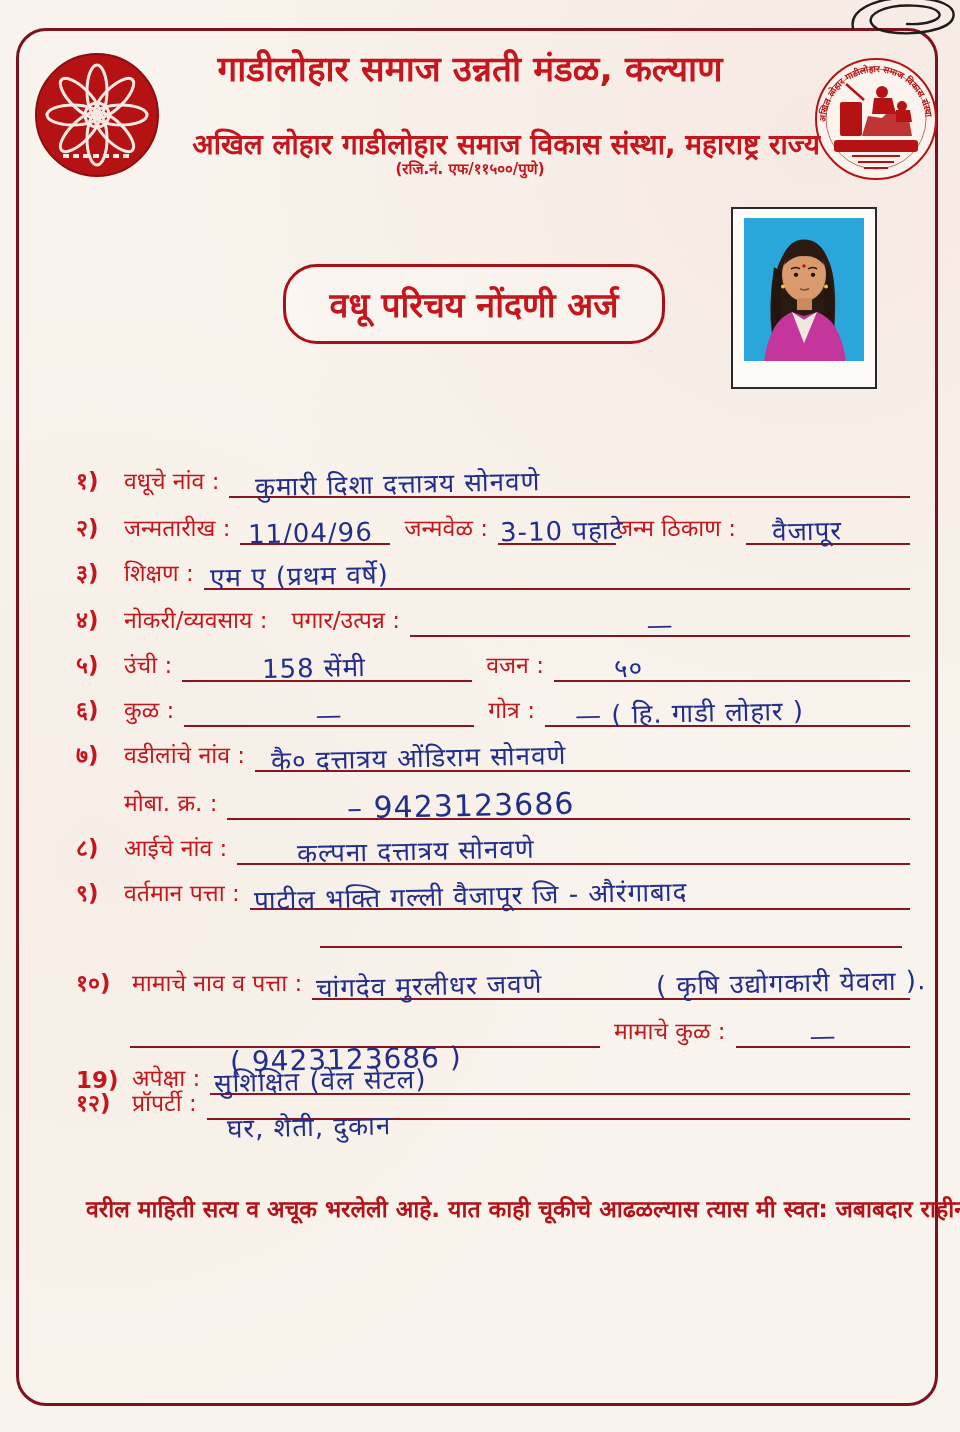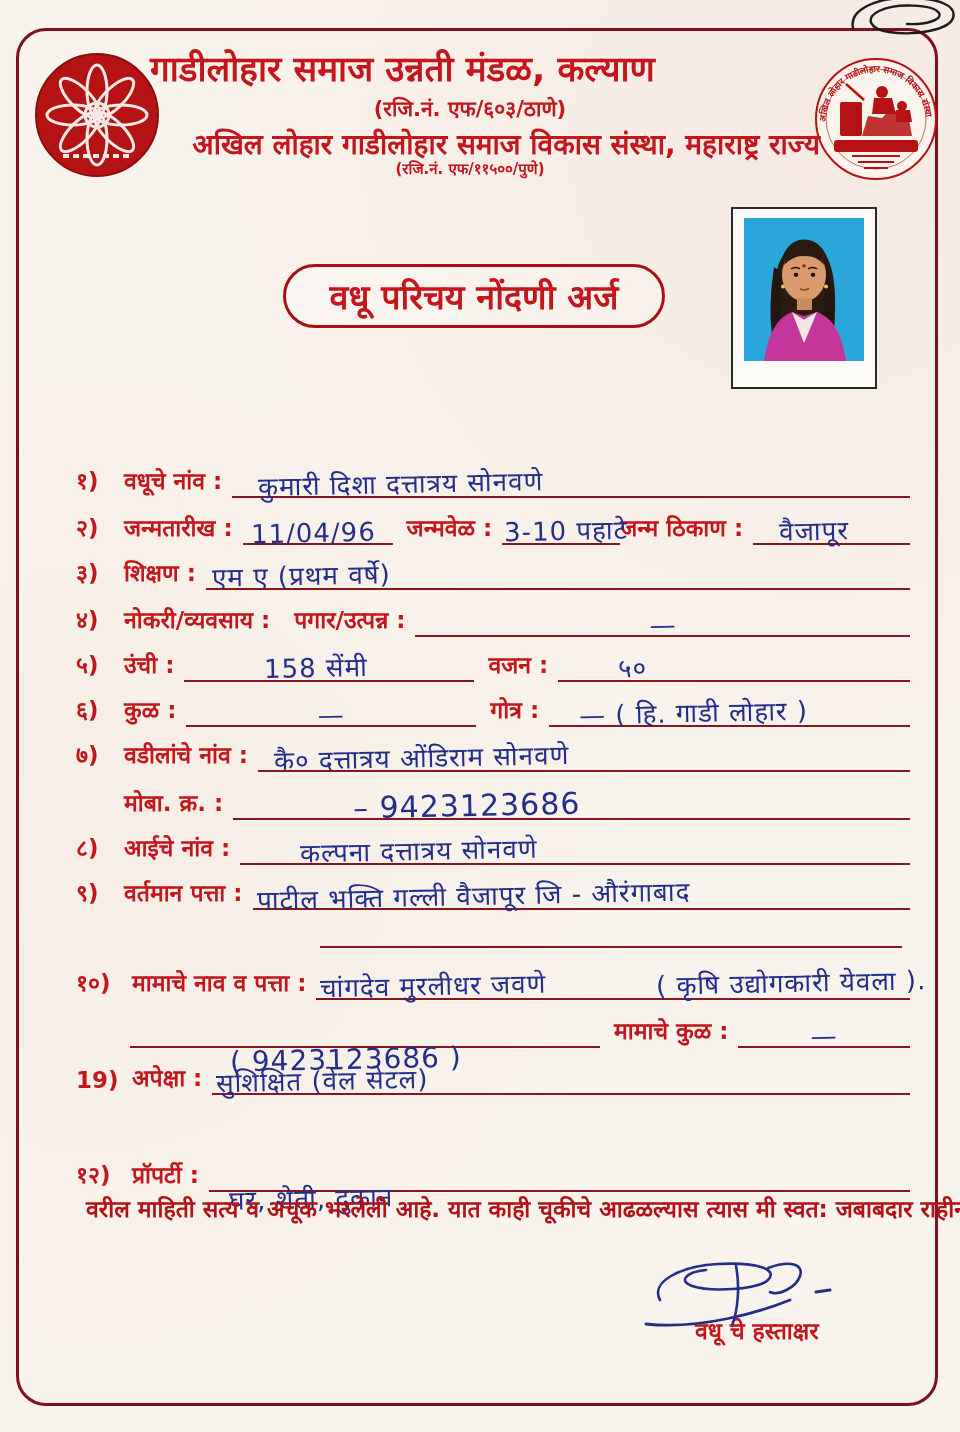--- a/index.html
+++ b/index.html
@@ -15,21 +15,21 @@
       radial-gradient(circle at 85% 10%, rgba(235,190,185,.18), transparent 40%),
       radial-gradient(circle at 10% 60%, rgba(230,200,190,.12), transparent 45%),
       #f8f3ec;
   }
   .page-border {
     position:absolute; left:16px; top:28px; right:22px; bottom:26px;
     border:3.5px solid #7c1220; border-radius:30px;
     pointer-events:none;
   }
   
-  .hdr-org1 { position:absolute; top:44px; left:150px; width:640px; text-align:left;
+  .hdr-org1 { position:absolute; top:44px; left:150px; width:640px; text-align:center;
     color:#c4161c; font-weight:bold; font-size:35px; white-space:nowrap; }
   .hdr-reg1 { position:absolute; top:94px; left:150px; width:640px; text-align:center;
     color:#c4161c; font-weight:bold; font-size:21px; }
   .hdr-org2 { position:absolute; top:124px; left:120px; width:700px; text-align:right;
     color:#c4161c; font-weight:bold; font-size:28px; white-space:nowrap; }
   .hdr-reg2 { position:absolute; top:158px; left:150px; width:640px; text-align:center;
     color:#c4161c; font-weight:bold; font-size:15px; }
   .logo-left { position:absolute; left:33px; top:48px; width:130px; height:140px; }
   .logo-right { position:absolute; left:812px; top:44px; width:128px; height:150px; }
   .corner-scribble { position:absolute; left:845px; top:-6px; width:115px; height:46px; }
@@ -40,32 +40,32 @@
     background:#fdfbf8; border:2px solid #2a2a2a; padding:9px 11px 26px 11px;
   }
   .photo-frame::before {
     content:""; position:absolute; right:-9px; top:-8px; width:100%; height:100%;
     border:1.5px solid #3a3a3a; background:#fdfbf8; z-index:-1;
   }
   .photo-inner { width:100%; height:100%; background:#2ba6da; overflow:hidden; }
 
   
   .title-pill {
-    position:absolute; left:283px; top:264px; width:382px; height:64px;
+    position:absolute; left:283px; top:264px; width:382px; height:80px;
     border:3.5px solid #a80f16; border-radius:34px;
     display:flex; align-items:center; justify-content:center;
     color:#c4161c; font-weight:bold; font-size:34px; background:rgba(255,255,255,.25);
   }
 
   
   .row { position:absolute; left:76px; right:50px; height:40px;
     display:flex; align-items:flex-end; }
   .num { color:#c4161c; font-weight:bold; font-size:23px; width:48px; flex:0 0 auto;
     padding-bottom:2px; white-space:nowrap; }
-  .lbl { color:#c4161c; font-weight:bold; font-size:23px; white-space:nowrap;
+  .lbl { color:#c4161c; font-weight:normal; font-size:23px; white-space:nowrap;
     padding:0 10px 2px 0; flex:0 0 auto; }
   .line { flex:1 1 auto; border-bottom:2.5px solid #841722; position:relative; height:38px; }
   .line.w150 { flex:0 0 150px; }
   .line.w120 { flex:0 0 118px; }
   .line.w210 { flex:0 0 250px; }
   .line.w270 { flex:0 0 290px; }
   .line.w460 { flex:0 0 470px; }
   .hand {
     position:absolute; bottom:-5px; left:26px; color:#232e8a; font-size:26px;
     white-space:nowrap; transform:rotate(-1.2deg); letter-spacing:1px;
@@ -131,21 +131,20 @@
       <path d="M62,54 L80,54 L84,70 L60,70 Z"></path>
       <circle cx="90" cy="62" r="5"></circle>
       <path d="M84,66 L98,66 L100,78 L84,78 Z"></path>
       <path d="M34,40 L52,56" stroke="#b51313" stroke-width="2.5"></path>
       <rect x="22" y="96" width="84" height="12" rx="3"></rect>
       <path d="M40,112 L88,112 M46,118 L82,118 M52,124 L76,124" stroke="#b51313" stroke-width="2"></path>
     </g>
   </svg>
 
   <div class="hdr-org1">गाडीलोहार समाज उन्नती मंडळ, कल्याण</div>
-  <div class="hdr-reg1">(रजि.नं. एफ/६०३/ठाणे)</div>
   <div class="hdr-org2">अखिल लोहार गाडीलोहार समाज विकास संस्था, महाराष्ट्र राज्य</div>
   <div class="hdr-reg2">(रजि.नं. एफ/११५००/पुणे)</div>
 
   <div class="photo-frame">
     <div class="photo-inner">
       <svg viewBox="0 0 120 146" width="100%" height="100%" preserveAspectRatio="none">
         <rect width="120" height="146" fill="#2ba6da"></rect>
         <path d="M30,118 Q26,60 38,40 Q46,22 60,22 Q76,22 84,42 Q94,62 90,118 Z" fill="#2a1a12"></path>
         <path d="M30,50 Q24,90 28,120 L40,120 Q34,88 38,56 Z" fill="#241510"></path>
         <path d="M84,50 Q92,90 88,122 L76,122 Q82,90 80,58 Z" fill="#241510"></path>
@@ -294,35 +293,25 @@
   </div>
 
   <div class="row" style="top:1055px">
     <span class="num" style="width:56px">19)</span>
     <span class="lbl">अपेक्षा :</span>
     <span class="line">
       <span class="hand" style="left:4px">सुशिक्षित  (वेल  सेटल)</span>
     </span>
   </div>
 
-  <div class="row" style="top:1152px">
+  <div class="row" style="top:1080px">
     <span class="num" style="width:56px">१२)</span>
     <span class="lbl">प्रॉपर्टी :</span>
     <span class="line">
       <span class="hand below" style="left:20px;bottom:-26px">घर, शेती,  दुकान</span>
     </span>
   </div>
 
   <div class="declaration">वरील माहिती सत्य व अचूक भरलेली आहे. यात काही चूकीचे आढळल्यास त्यास मी स्वत: जबाबदार राहीन</div>
 
-  <div class="signature-block">
-    <svg class="signature-svg" viewBox="0 0 230 86">
-      <path d="M20,48 C10,30 40,14 78,12 C120,10 138,18 128,28 C118,38 70,40 52,34 C38,29 46,20 66,18" fill="none" stroke="#232e8a" stroke-width="2.6" stroke-linecap="round"></path>
-      <path d="M96,14 C100,34 98,58 92,74" fill="none" stroke="#232e8a" stroke-width="2.6" stroke-linecap="round"></path>
-      <path d="M128,16 C150,8 164,12 160,24 C156,36 138,44 130,40" fill="none" stroke="#232e8a" stroke-width="2.6" stroke-linecap="round"></path>
-      <path d="M6,72 C60,78 120,60 150,48" fill="none" stroke="#232e8a" stroke-width="2.8" stroke-linecap="round"></path>
-      <path d="M176,40 L190,38" stroke="#232e8a" stroke-width="3" stroke-linecap="round"></path>
-    </svg>
-    <div class="signature-label">वधू चे हस्ताक्षर</div>
-  </div>
 
 
 </div>
 
 </body></html>

